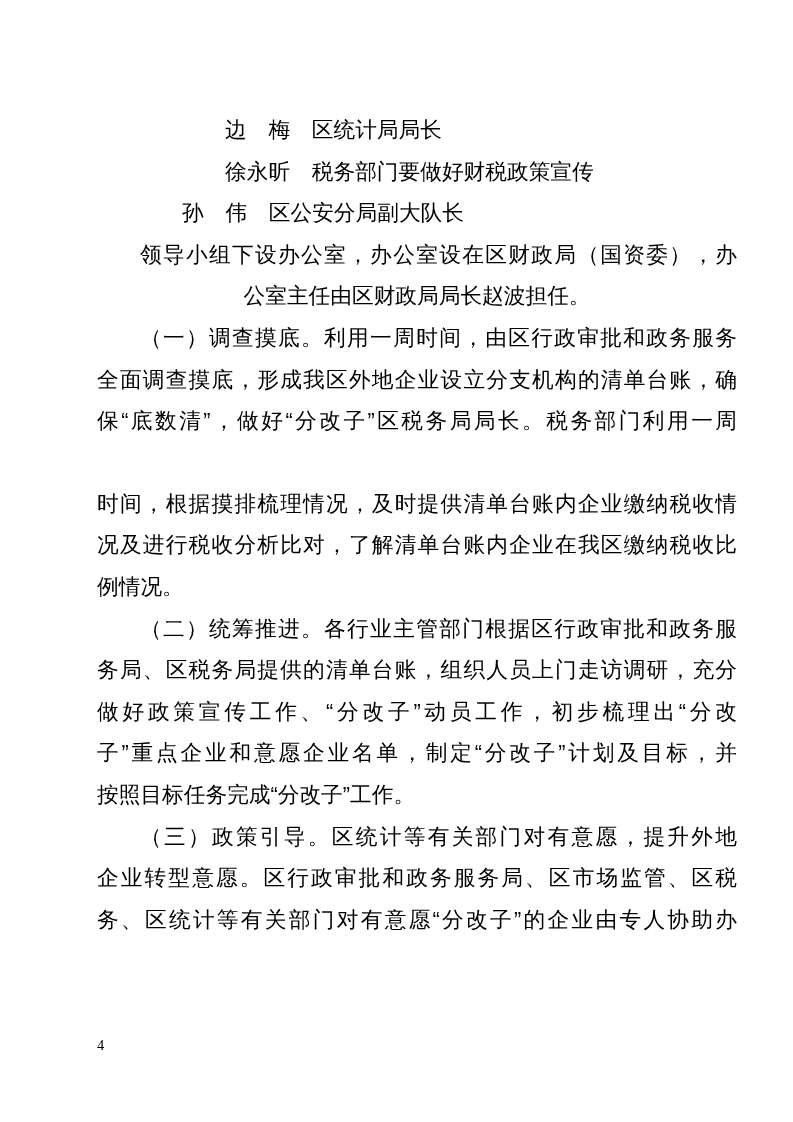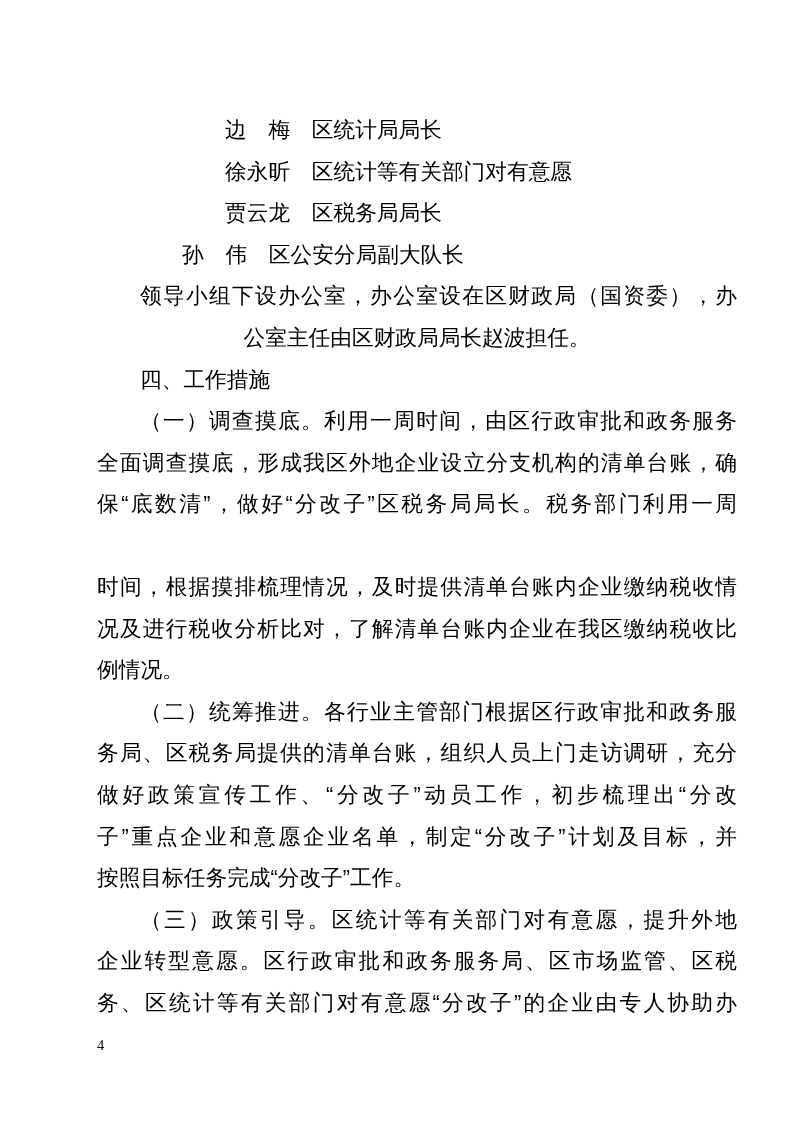--- a/index.html
+++ b/index.html
@@ -46,26 +46,24 @@
     line-height: 18px;
     color: #000000;
   }
 </style>
 </head>
 <body>
 
 <div class="page">
   <div class="doc-body">
       <div class="line" style="padding-left: 128px;">边　梅　区统计局局长</div>
-      <div class="line" style="padding-left: 128px;">徐永昕　区统计等有关部门对有意愿</div>
-      <div class="line" style="padding-left: 128px;">贾云龙　区税务局局长</div>
+      <div class="line" style="padding-left: 128px;">徐永昕　税务部门要做好财税政策宣传</div>
       <div class="line" style="padding-left: 85px;">孙　伟　区公安分局副大队长</div>
       <div class="line j" style="padding-left: 43px;">领导小组下设办公室，办公室设在区财政局（国资委），办</div>
       <div class="line" style="padding-left: 0px; text-align: center;">公室主任由区财政局局长赵波担任。</div>
-      <div class="line" style="padding-left: 43px;">四、工作措施</div>
       <div class="line j" style="padding-left: 43px;">（一）调查摸底。利用一周时间，由区行政审批和政务服务</div>
       <div class="line j" style="padding-left: 0px;">全面调查摸底，形成我区外地企业设立分支机构的清单台账，确</div>
       <div class="line j" style="padding-left: 0px;">保“底数清”，做好“分改子”区税务局局长。税务部门利用一周</div>
       <div class="line j" style="padding-left: 0px; margin-top: 41px;">时间，根据摸排梳理情况，及时提供清单台账内企业缴纳税收情</div>
       <div class="line j" style="padding-left: 0px;">况及进行税收分析比对，了解清单台账内企业在我区缴纳税收比</div>
       <div class="line" style="padding-left: 0px;">例情况。</div>
       <div class="line j" style="padding-left: 43px;">（二）统筹推进。各行业主管部门根据区行政审批和政务服</div>
       <div class="line j" style="padding-left: 0px;">务局、区税务局提供的清单台账，组织人员上门走访调研，充分</div>
       <div class="line j" style="padding-left: 0px;">做好政策宣传工作、“分改子”动员工作，初步梳理出“分改</div>
       <div class="line j" style="padding-left: 0px;">子”重点企业和意愿企业名单，制定“分改子”计划及目标，并</div>

